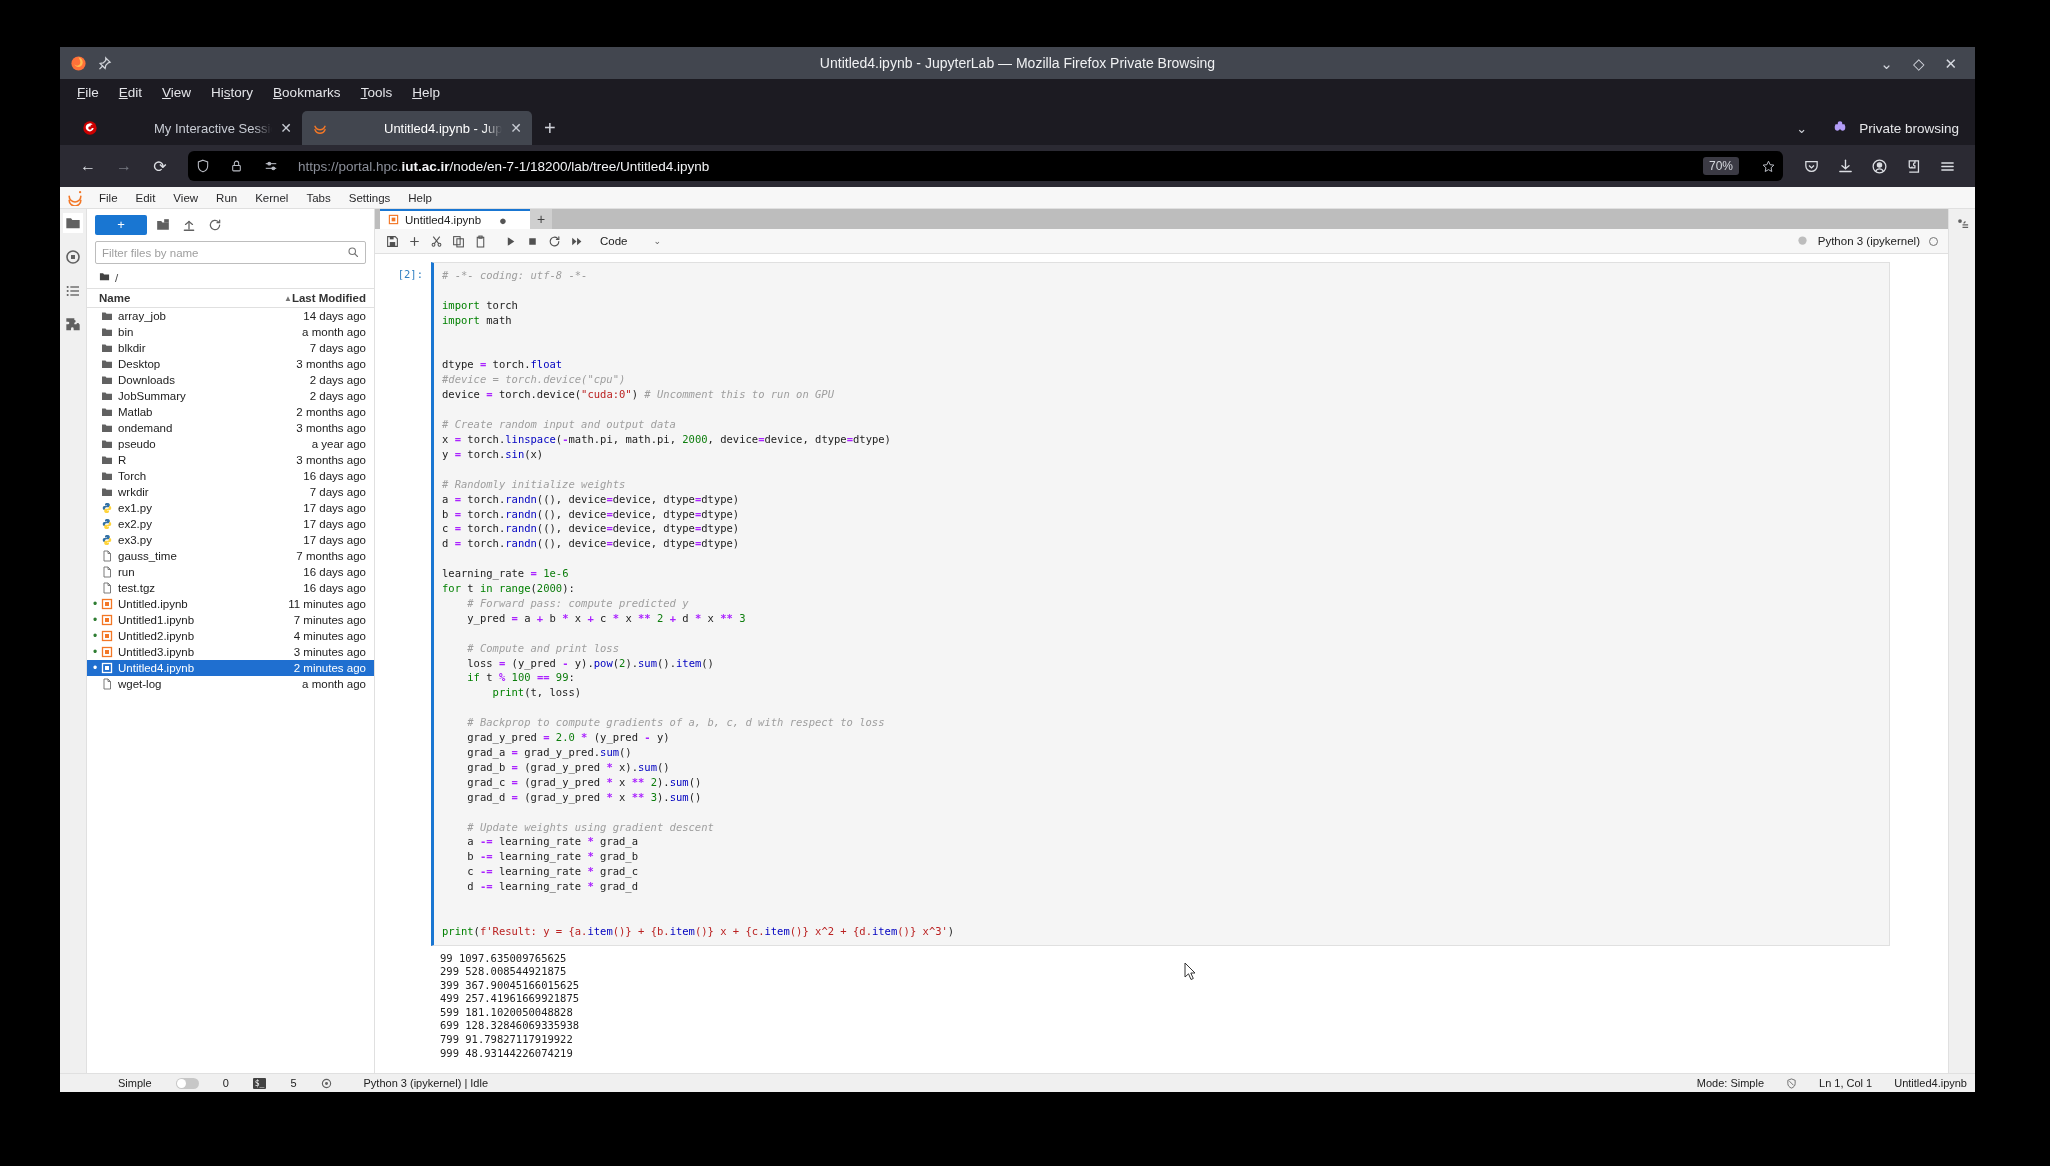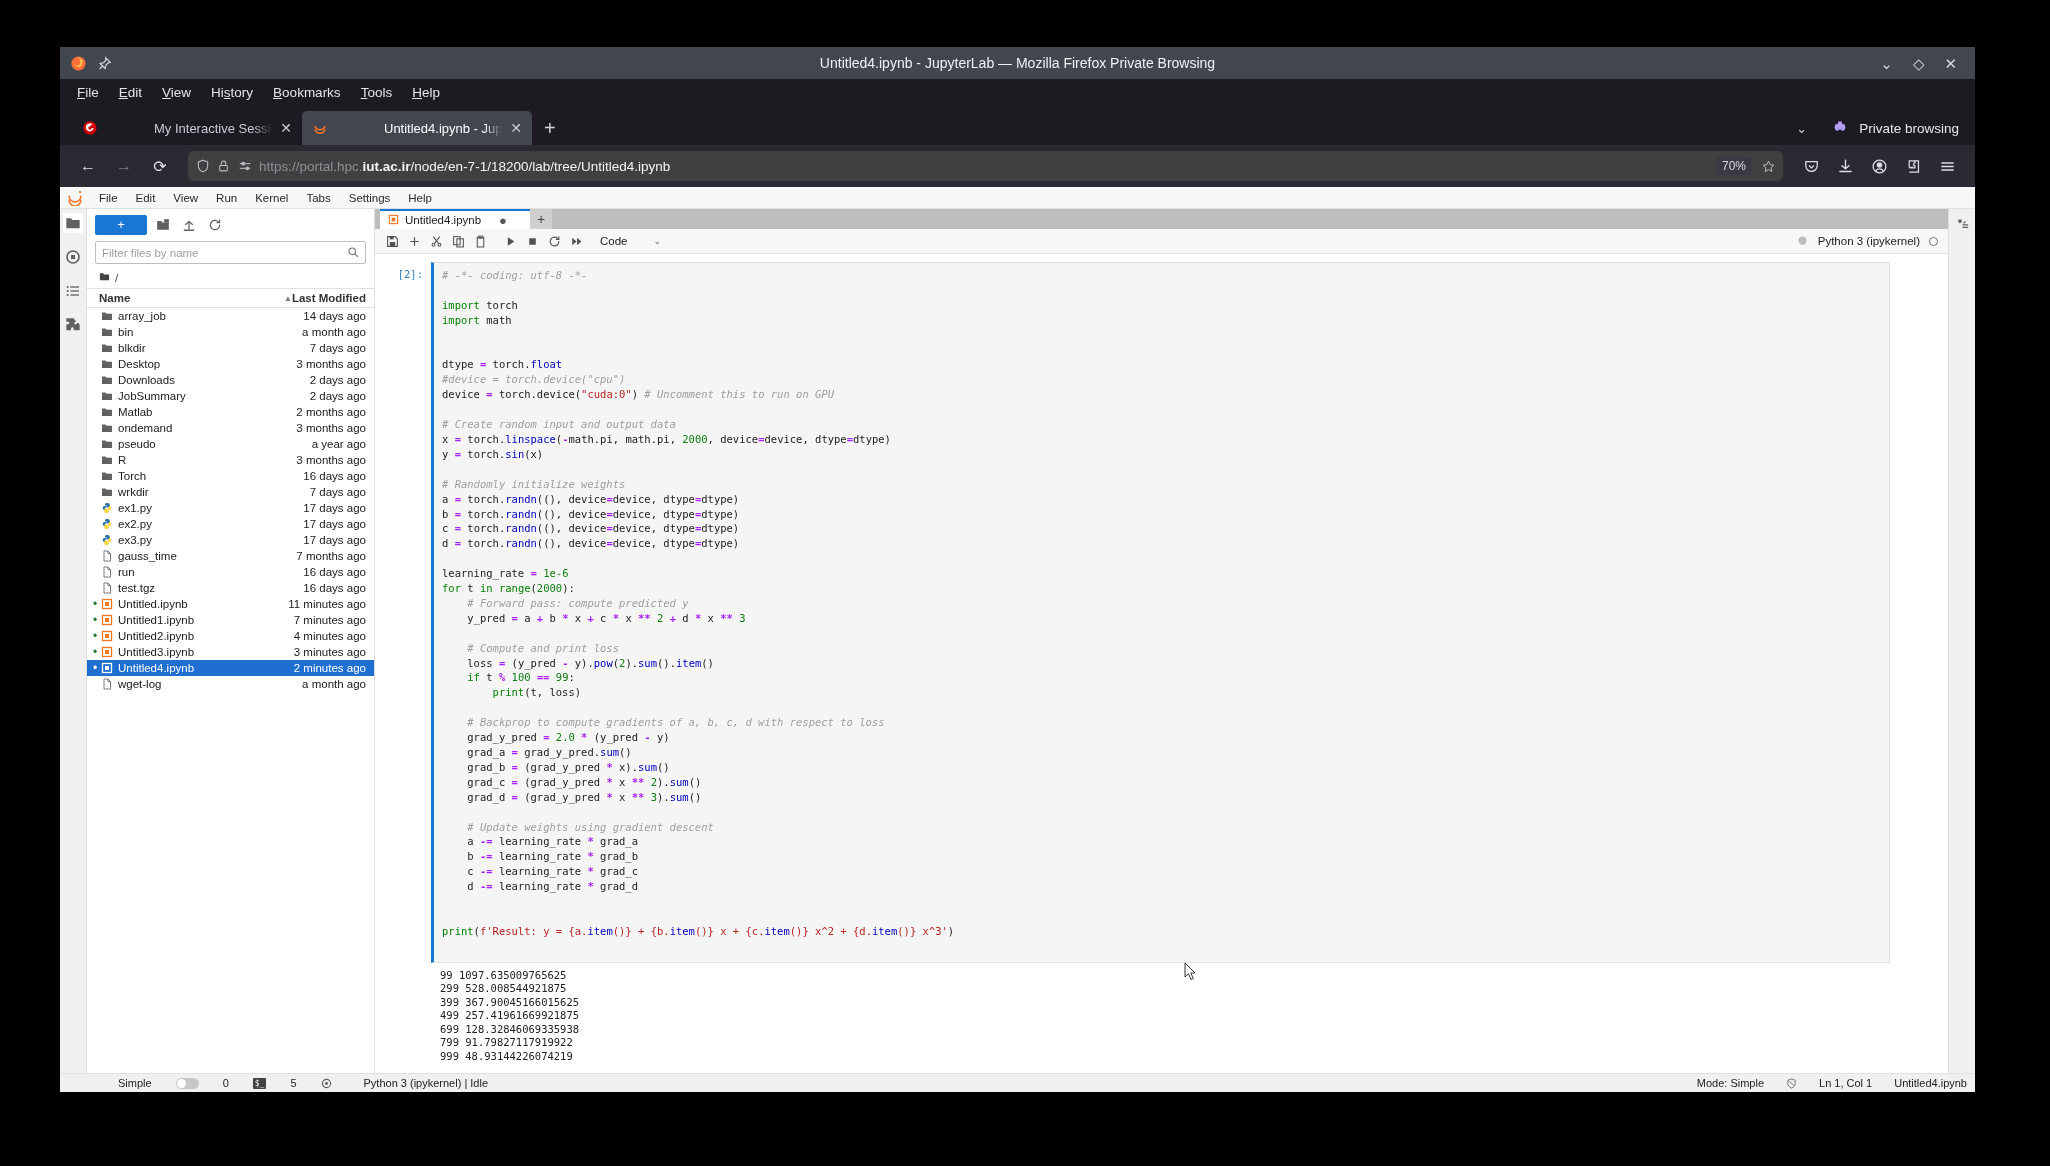--- a/index.html
+++ b/index.html
@@ -94,23 +94,23 @@
     display: flex; align-items: center;
     padding: 0 12px; gap: 4px; flex: 0 0 auto;
   }
   .navbtn {
     width: 32px; height: 30px; display: flex;
     align-items: center; justify-content: center;
     color: #dcdee3; font-size: 16px; border-radius: 4px;
   }
   .navbtn.dim { color: #777a83; }
   .urlbar {
-    flex: 1 1 auto; height: 30px; background: #404040;
+    flex: 1 1 auto; height: 30px; background: #000000;
     border-radius: 6px; margin: 0 8px;
-    display: flex; align-items: center; padding: 0 8px; gap: 7px;
+    display: flex; align-items: center; padding: 0 8px; gap: 20px;
   }
   .urlbar .uicon { width: 14px; height: 14px; color: #b9bcc4; flex: 0 0 auto; }
   .urlbar .utext {
     font-size: 13.5px; color: #8b8f99;
     white-space: nowrap; overflow: hidden;
     flex: 1 1 auto;
   }
   .urlbar .utext b { color: #f2f3f5; font-weight: 700; }
   .urlbar .utext i { color: #f2f3f5; font-style: normal; }
   .zoombadge {
@@ -275,21 +275,21 @@
   .nb-prompt {
     width: 56px; flex: 0 0 auto; text-align: right;
     padding: 6px 8px 0 0;
     font-family: "DejaVu Sans Mono", monospace;
     font-size: 10.5px; color: #307fc1;
   }
   .nb-input {
     flex: 1 1 auto; background: #f5f5f5;
     border: 1px solid #e0e0e0; border-left: 3px solid #c9c9c9;
     margin-right: 58px;
-    padding: 5px 0 23px 8px;
+    padding: 5px 0 6px 8px;
   }
   .nb-input.active { border-left: 3px solid #1976d2; }
   .code {
     font-family: "DejaVu Sans Mono", monospace;
     font-size: 10.5px; line-height: 1.42; white-space: pre;
     color: #212121;
   }
   .k  { color: #008000; font-weight: normal; }   
   .cm { color: #9e9e9e; font-style: italic; }  
   .st { color: #ba2121; }                      
@@ -940,21 +940,21 @@
 
         <div class="nb-scroll">
           <div class="nb-cell">
             <div class="nb-prompt">[2]:</div>
             <div class="nb-input active">
               <div class="code" id="code-area"><div><span class="cm"># -*- coding: utf-8 -*-</span></div><div>&nbsp;</div><div><span class="k">import</span><span> torch</span></div><div><span class="k">import</span><span> math</span></div><div>&nbsp;</div><div>&nbsp;</div><div><span>dtype </span><span class="op">=</span><span> torch.</span><span class="fn">float</span></div><div><span class="cm">#device = torch.device("cpu")</span></div><div><span>device </span><span class="op">=</span><span> torch.device(</span><span class="st">"cuda:0"</span><span>) </span><span class="cm"># Uncomment this to run on GPU</span></div><div>&nbsp;</div><div><span class="cm"># Create random input and output data</span></div><div><span>x </span><span class="op">=</span><span> torch.</span><span class="fn">linspace</span><span>(</span><span class="op">-</span><span>math.pi, math.pi, </span><span class="nu">2000</span><span>, device</span><span class="op">=</span><span>device, dtype</span><span class="op">=</span><span>dtype)</span></div><div><span>y </span><span class="op">=</span><span> torch.</span><span class="fn">sin</span><span>(x)</span></div><div>&nbsp;</div><div><span class="cm"># Randomly initialize weights</span></div><div><span>a </span><span class="op">=</span><span> torch.</span><span class="fn">randn</span><span>((), device</span><span class="op">=</span><span>device, dtype</span><span class="op">=</span><span>dtype)</span></div><div><span>b </span><span class="op">=</span><span> torch.</span><span class="fn">randn</span><span>((), device</span><span class="op">=</span><span>device, dtype</span><span class="op">=</span><span>dtype)</span></div><div><span>c </span><span class="op">=</span><span> torch.</span><span class="fn">randn</span><span>((), device</span><span class="op">=</span><span>device, dtype</span><span class="op">=</span><span>dtype)</span></div><div><span>d </span><span class="op">=</span><span> torch.</span><span class="fn">randn</span><span>((), device</span><span class="op">=</span><span>device, dtype</span><span class="op">=</span><span>dtype)</span></div><div>&nbsp;</div><div><span>learning_rate </span><span class="op">=</span><span> </span><span class="nu">1e-6</span></div><div><span class="k">for</span><span> t </span><span class="k">in</span><span> </span><span class="bi">range</span><span>(</span><span class="nu">2000</span><span>):</span></div><div><span class="cm">    # Forward pass: compute predicted y</span></div><div><span>    y_pred </span><span class="op">=</span><span> a </span><span class="op">+</span><span> b </span><span class="op">*</span><span> x </span><span class="op">+</span><span> c </span><span class="op">*</span><span> x </span><span class="op">**</span><span> </span><span class="nu">2</span><span> </span><span class="op">+</span><span> d </span><span class="op">*</span><span> x </span><span class="op">**</span><span> </span><span class="nu">3</span></div><div>&nbsp;</div><div><span class="cm">    # Compute and print loss</span></div><div><span>    loss </span><span class="op">=</span><span> (y_pred </span><span class="op">-</span><span> y).</span><span class="fn">pow</span><span>(</span><span class="nu">2</span><span>).</span><span class="fn">sum</span><span>().</span><span class="fn">item</span><span>()</span></div><div><span>    </span><span class="k">if</span><span> t </span><span class="op">%</span><span> </span><span class="nu">100</span><span> </span><span class="op">==</span><span> </span><span class="nu">99</span><span>:</span></div><div><span>        </span><span class="bi">print</span><span>(t, loss)</span></div><div>&nbsp;</div><div><span class="cm">    # Backprop to compute gradients of a, b, c, d with respect to loss</span></div><div><span>    grad_y_pred </span><span class="op">=</span><span> </span><span class="nu">2.0</span><span> </span><span class="op">*</span><span> (y_pred </span><span class="op">-</span><span> y)</span></div><div><span>    grad_a </span><span class="op">=</span><span> grad_y_pred.</span><span class="fn">sum</span><span>()</span></div><div><span>    grad_b </span><span class="op">=</span><span> (grad_y_pred </span><span class="op">*</span><span> x).</span><span class="fn">sum</span><span>()</span></div><div><span>    grad_c </span><span class="op">=</span><span> (grad_y_pred </span><span class="op">*</span><span> x </span><span class="op">**</span><span> </span><span class="nu">2</span><span>).</span><span class="fn">sum</span><span>()</span></div><div><span>    grad_d </span><span class="op">=</span><span> (grad_y_pred </span><span class="op">*</span><span> x </span><span class="op">**</span><span> </span><span class="nu">3</span><span>).</span><span class="fn">sum</span><span>()</span></div><div>&nbsp;</div><div><span class="cm">    # Update weights using gradient descent</span></div><div><span>    a </span><span class="op">-=</span><span> learning_rate </span><span class="op">*</span><span> grad_a</span></div><div><span>    b </span><span class="op">-=</span><span> learning_rate </span><span class="op">*</span><span> grad_b</span></div><div><span>    c </span><span class="op">-=</span><span> learning_rate </span><span class="op">*</span><span> grad_c</span></div><div><span>    d </span><span class="op">-=</span><span> learning_rate </span><span class="op">*</span><span> grad_d</span></div><div>&nbsp;</div><div>&nbsp;</div><div><span class="bi">print</span><span>(</span><span class="st">f'Result: y = </span><span class="st">{a.</span><span class="fn">item</span><span class="st">()}</span><span class="st"> + </span><span class="st">{b.</span><span class="fn">item</span><span class="st">()}</span><span class="st"> x + </span><span class="st">{c.</span><span class="fn">item</span><span class="st">()}</span><span class="st"> x^2 + </span><span class="st">{d.</span><span class="fn">item</span><span class="st">()}</span><span class="st"> x^3'</span><span>)</span></div></div>
             </div>
           </div>
           <div class="nb-out-wrap">
             <div class="nb-out-prompt"></div>
-            <div class="nb-output" id="output-area"><div>99 1097.635009765625</div><div>299 528.008544921875</div><div>399 367.90045166015625</div><div>499 257.41961669921875</div><div>699 128.32846069335938</div><div>799 91.79827117919922</div><div>999 48.93144226074219</div></div>
+            <div class="nb-output" id="output-area"><div>99 1097.635009765625</div><div>299 528.008544921875</div><div>399 367.90045166015625</div><div>499 257.41961669921875</div><div>599 181.1020050048828</div><div>699 128.32846069335938</div><div>799 91.79827117919922</div><div>999 48.93144226074219</div></div>
           </div>
         </div>
       </div>
 
       <div class="jl-rail-right">
         <div class="rail-ico">
           <svg width="15" height="15" viewBox="0 0 24 24" fill="#616161">
             <circle cx="8" cy="8" r="3"></circle>
             <path d="M13 11l3-3 1.5 1.5-3 3z"></path>
             <path d="M12 13h9v2h-9zM12 17h9v2h-9z"></path>

